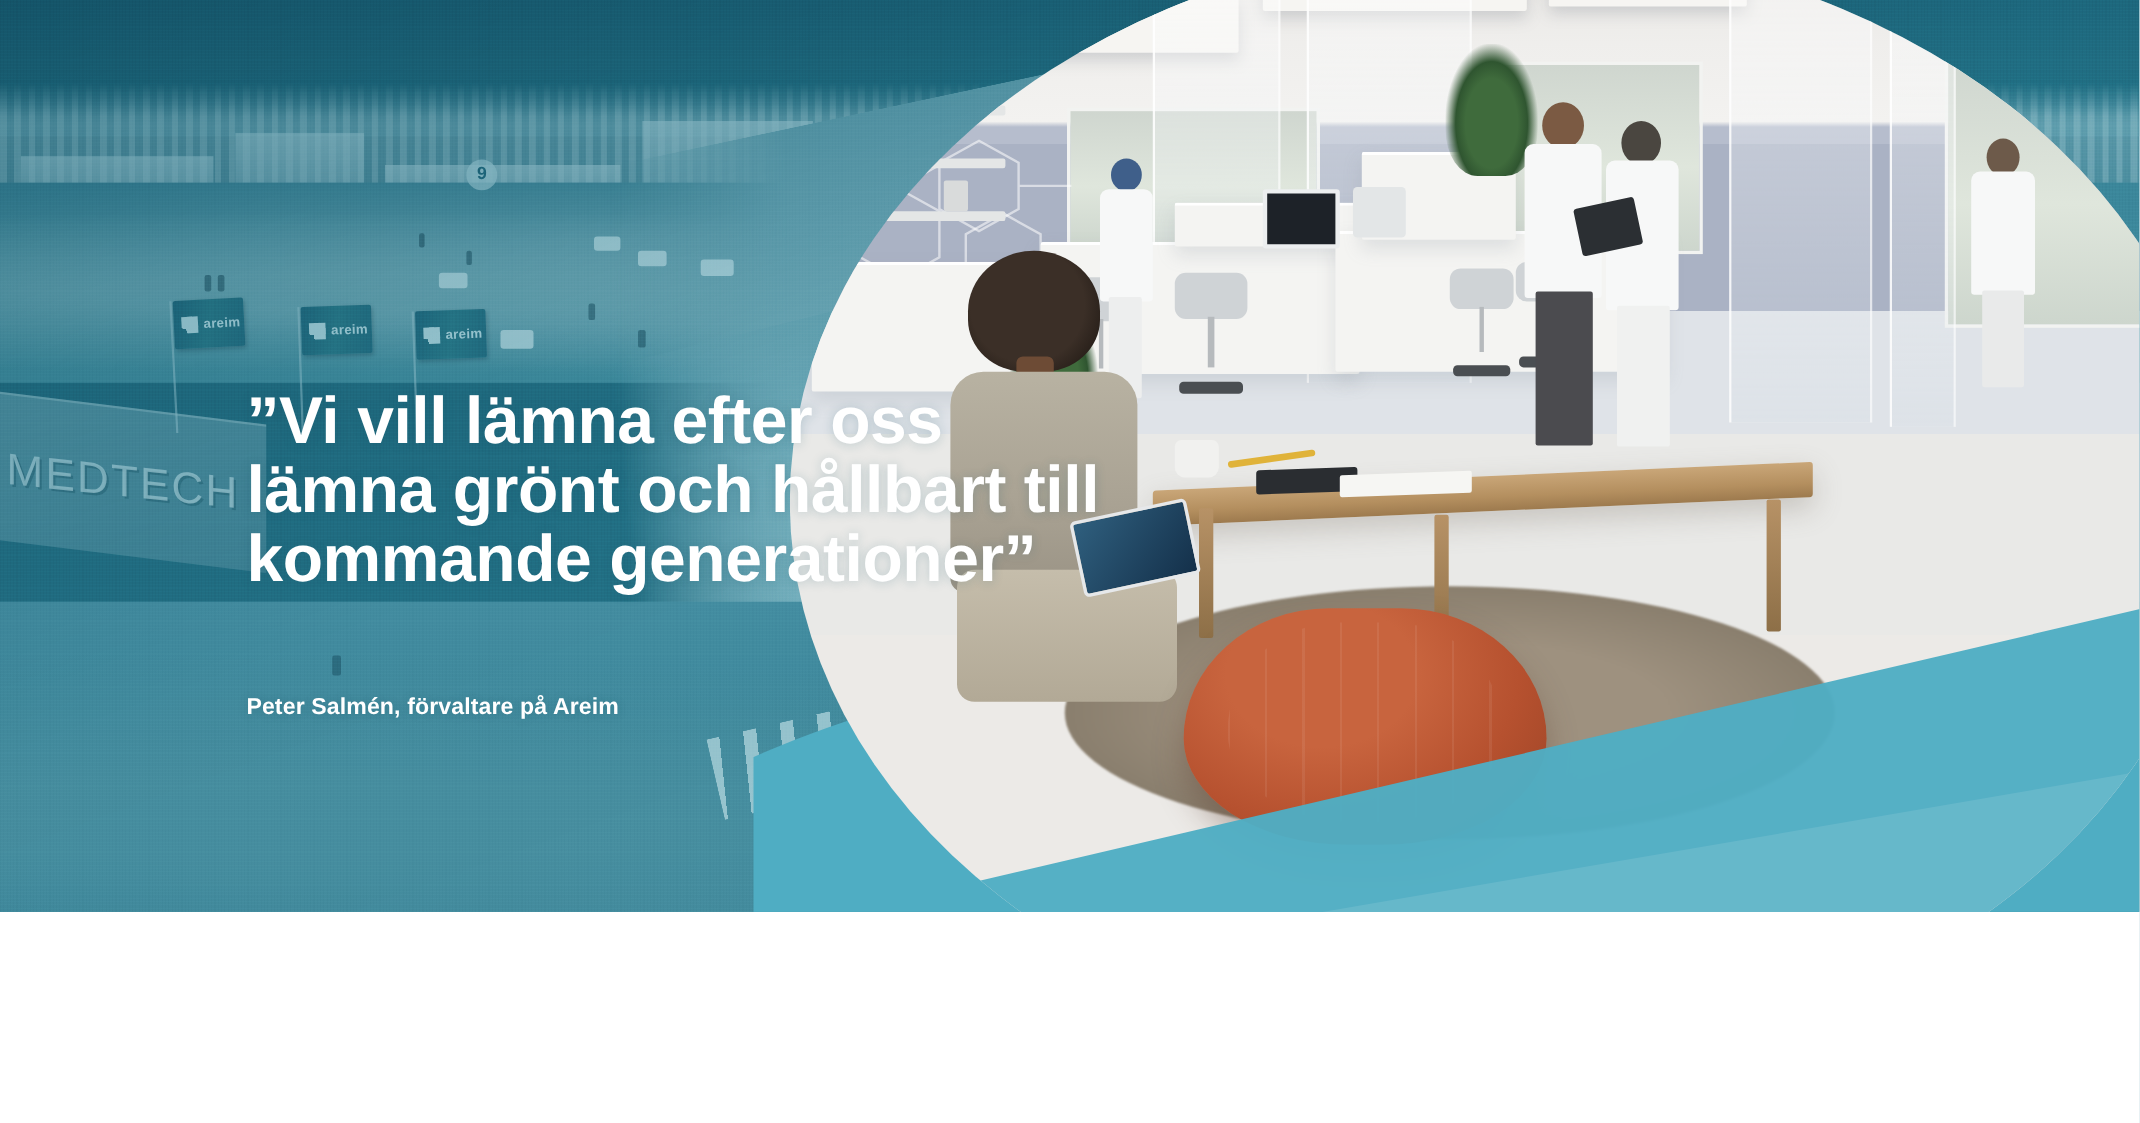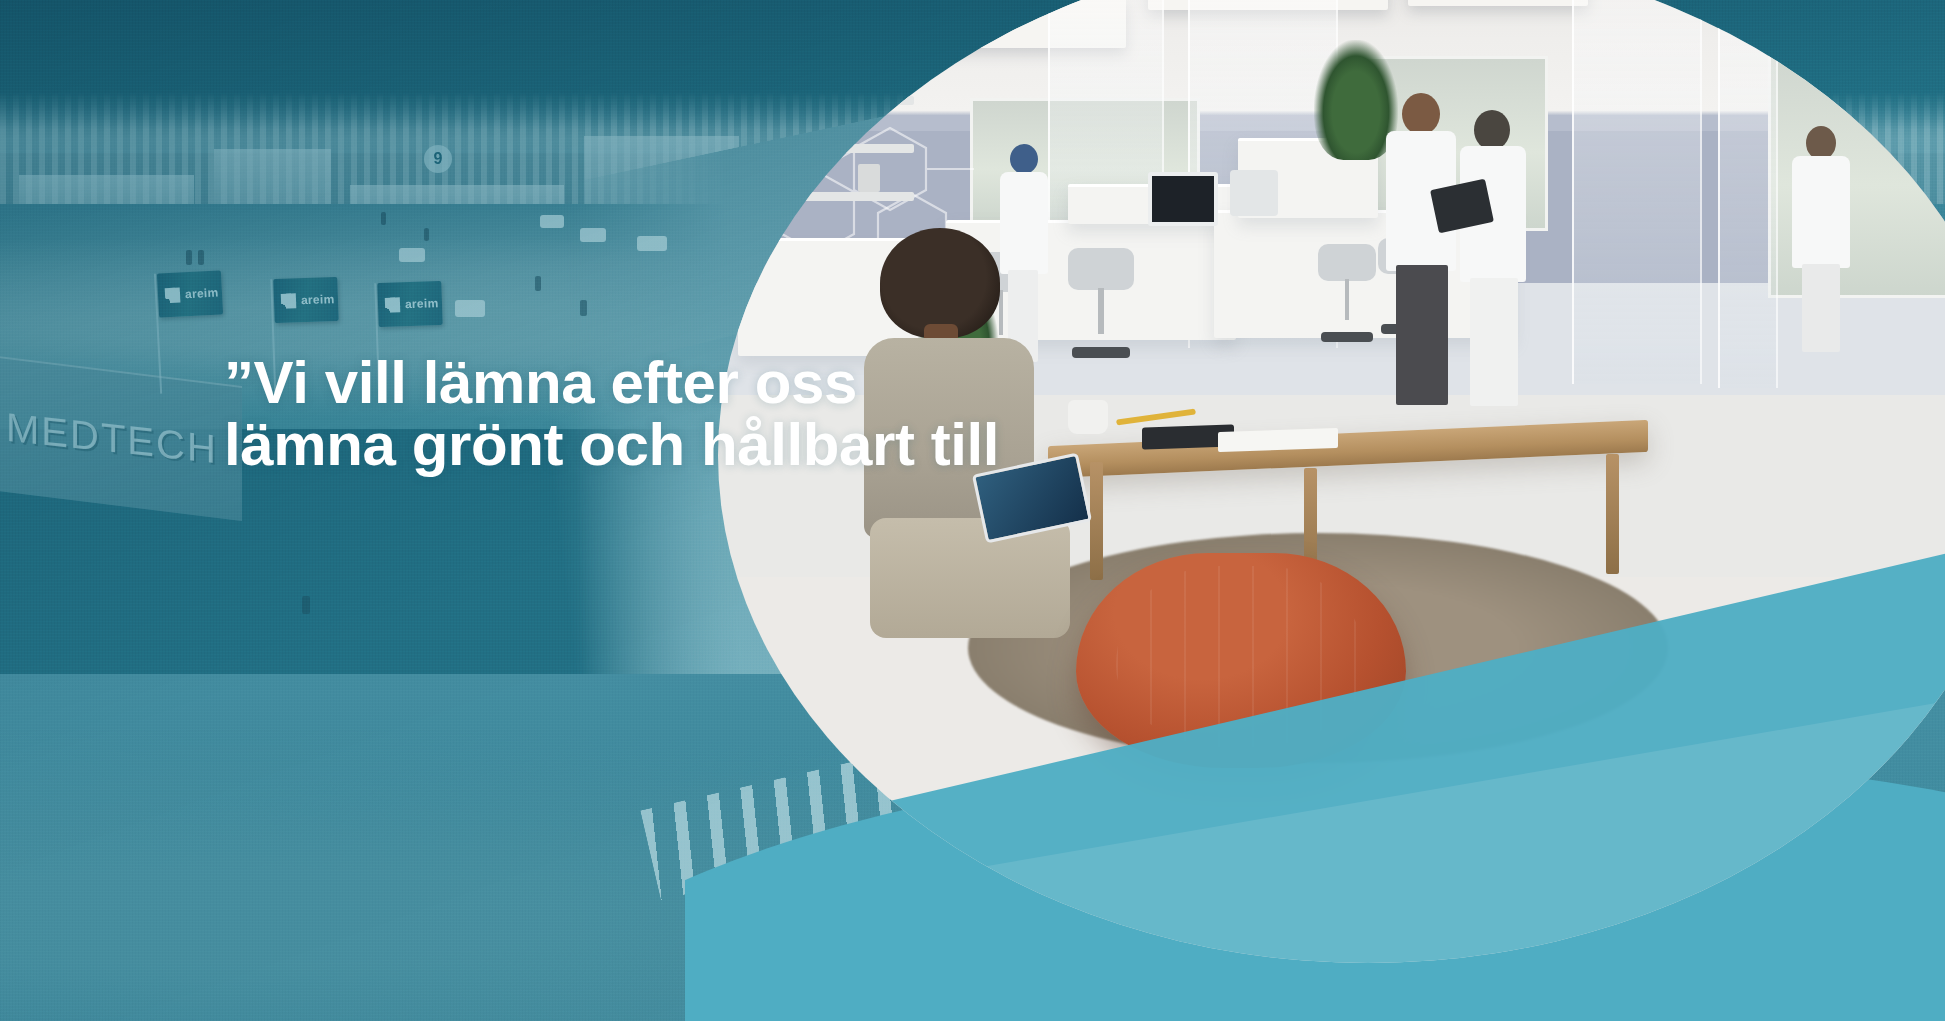--- a/index.html
+++ b/index.html
@@ -7,21 +7,21 @@
   html, body {
     width: 1945px; height: 1021px;
     background: #ffffff;
     font-family: "Liberation Sans", sans-serif;
     overflow: hidden;
   }
 
   #hero {
     position: relative;
     width: 1945px;
-    height: 1021px;
+    height: 829px;
     overflow: hidden;
     background: #2f8599;
   }
 
   
   .left-photo {
     position: absolute;
     inset: 0;
     background: #2d8296;
     overflow: hidden;
@@ -540,16 +540,18 @@
 
       <div class="teal-wedge"></div>
       <div class="teal-wedge-2"></div>
     </div>
   </div>
 
   <div class="text-block">
     <div class="headline">
       <span class="ln">”Vi vill lämna efter oss</span>
       <span class="ln">lämna grönt och hållbart till</span>
-    </div>
+      <span class="ln">kommande generationer”</span>
+    </div>
+    <div class="attribution">Peter Salmén, förvaltare på Areim</div>
   </div>
 
 </div>
 
 </body></html>

